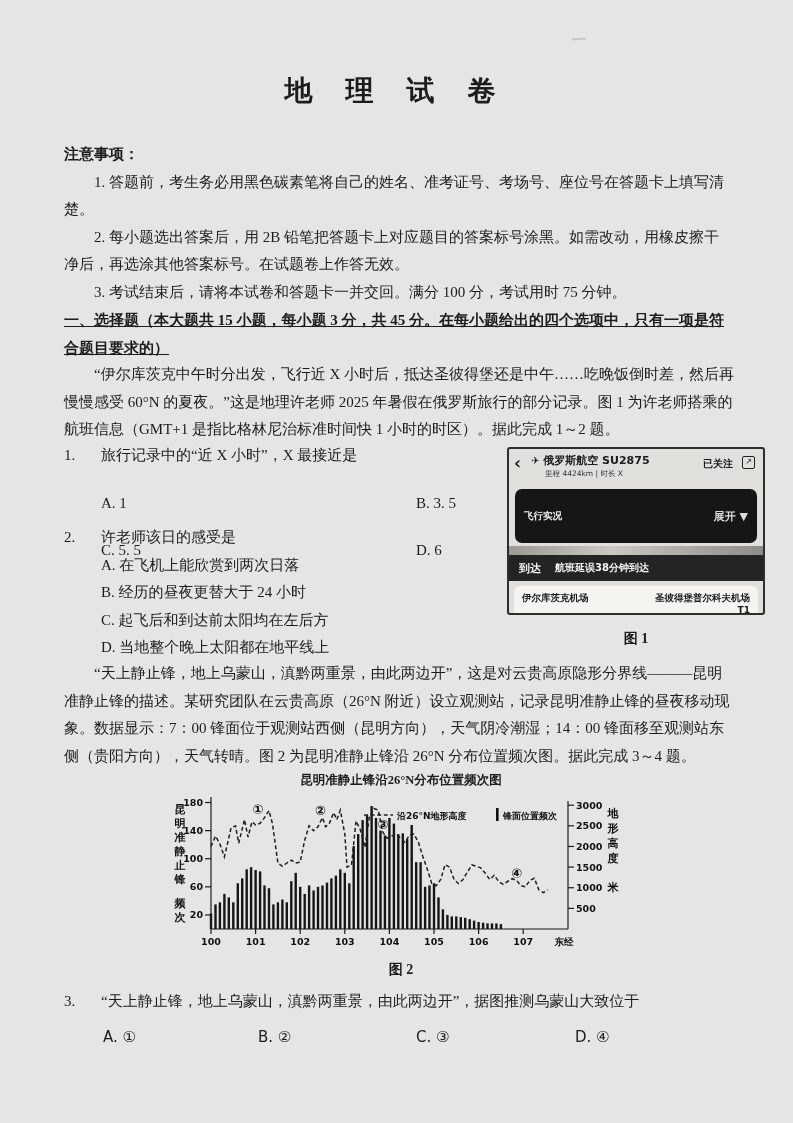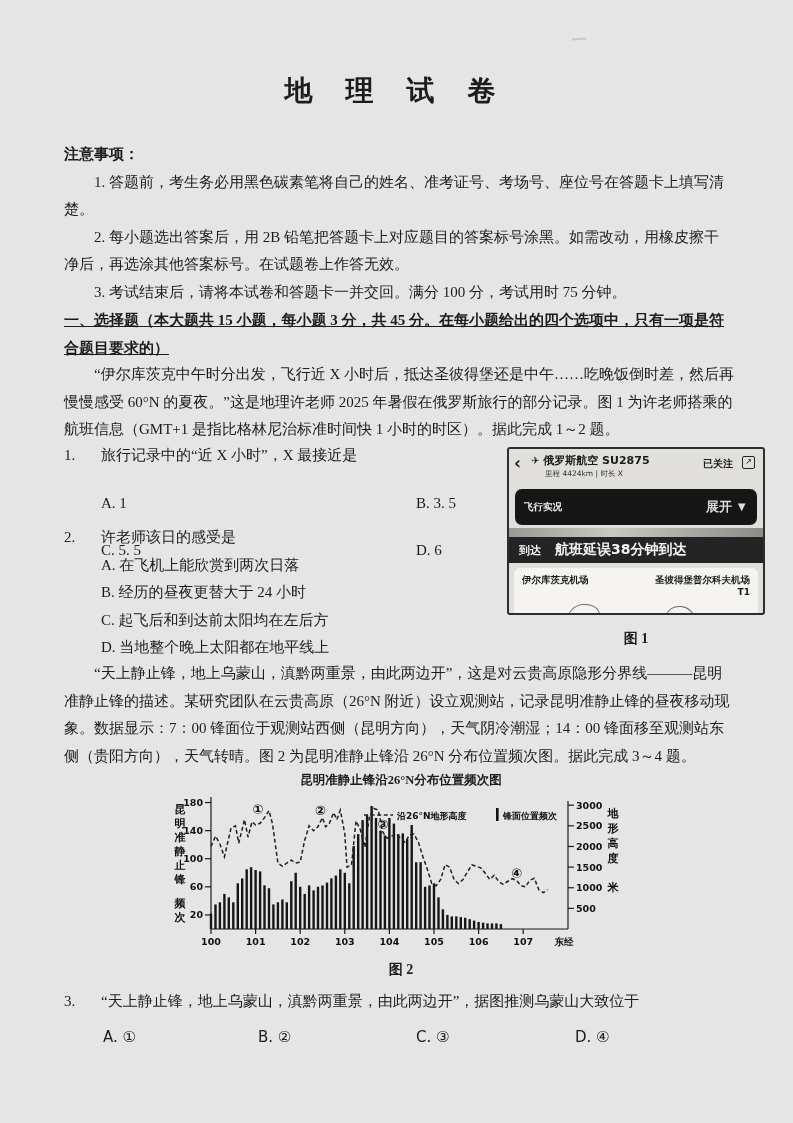--- a/index.html
+++ b/index.html
@@ -46,27 +46,27 @@
   .fa-back{position:absolute; left:5px; top:4px; font-size:17px; font-weight:700;}
   .fa-airline{margin-left:16px; font-size:11px; font-weight:700;}
   .fa-plane{font-size:10px;}
   .fa-route{margin-left:30px; font-size:7.5px; color:#333; margin-top:1px;}
   .fa-follow{position:absolute; right:30px; top:8px; font-size:10px; font-weight:700;}
   .fa-share{position:absolute; right:8px; top:7px; width:11px; height:11px;
     border:1.4px solid #222; border-radius:2px; font-size:8px; line-height:10px; text-align:center;}
   .fa-pill{
     margin:2px 6px 0 6px; height:22px; background:#161616; border-radius:7px;
     color:#f2f2f2; display:flex; align-items:center; justify-content:space-between;
-    padding:7px 9px; font-size:9.5px; font-weight:700;
-  }
-  .fa-pill .expand{font-size:13px; color:#dcdcdc;font-family:Liberation Serif, serif;}
+    padding:16px 9px; font-size:9.5px; font-weight:700;
+  }
+  .fa-pill .expand{font-size:11px; color:#dcdcdc;}
   .fa-mapstrip{height:9px; margin:3px 0 0 0; background:linear-gradient(90deg,#9a9994,#c9c8c3 40%,#8d8c88);}
   .fa-arrband{height:26px; background:#242424; color:#f4f4f4; display:flex; align-items:center; padding:0 10px;}
   .fa-arr-label{font-size:11px; font-weight:700; margin-right:14px;}
-  .fa-arr-status{font-size:14px; font-weight:700;}
+  .fa-arr-status{font-size:10px; font-weight:700;}
   .fa-card{
     position:relative; margin:5px 5px 0 5px; background:#f5f4f1; border-radius:6px;
     height:80px; padding:6px 8px 0 8px; box-sizing:border-box;
   }
   .fa-cols{display:flex; justify-content:space-between;}
   .fa-airport{font-size:9.5px; font-weight:700;}
   .fa-airport.right{text-align:right;}
   .fa-terminal{font-size:9px; font-weight:700;}
   .fa-lblrow{display:flex; justify-content:space-between; margin-top:19px; font-size:7.5px; color:#444;}
   .fa-timerow{display:flex; justify-content:space-between; align-items:center; margin-top:1px;}

